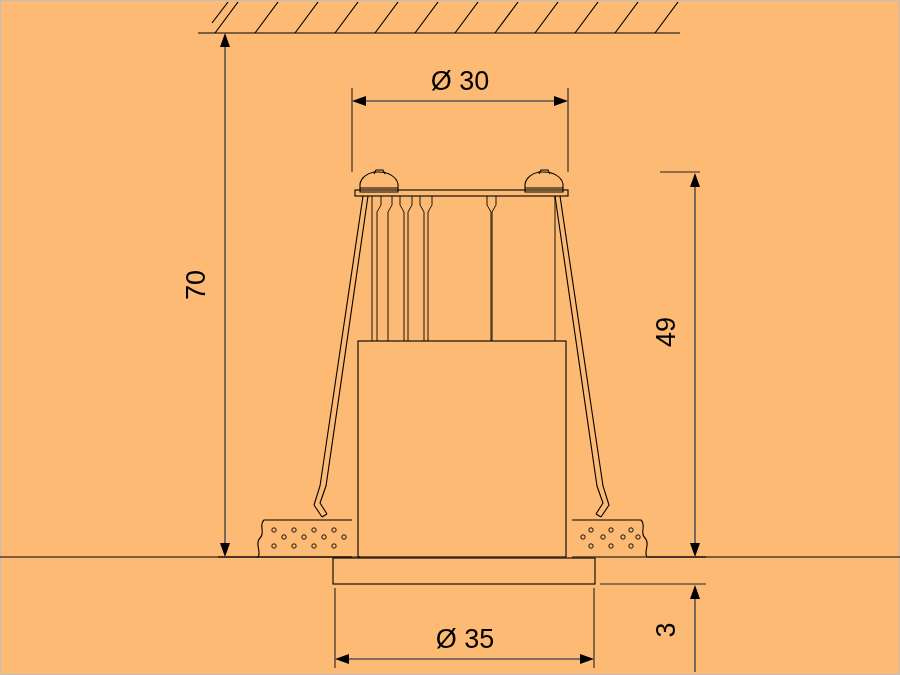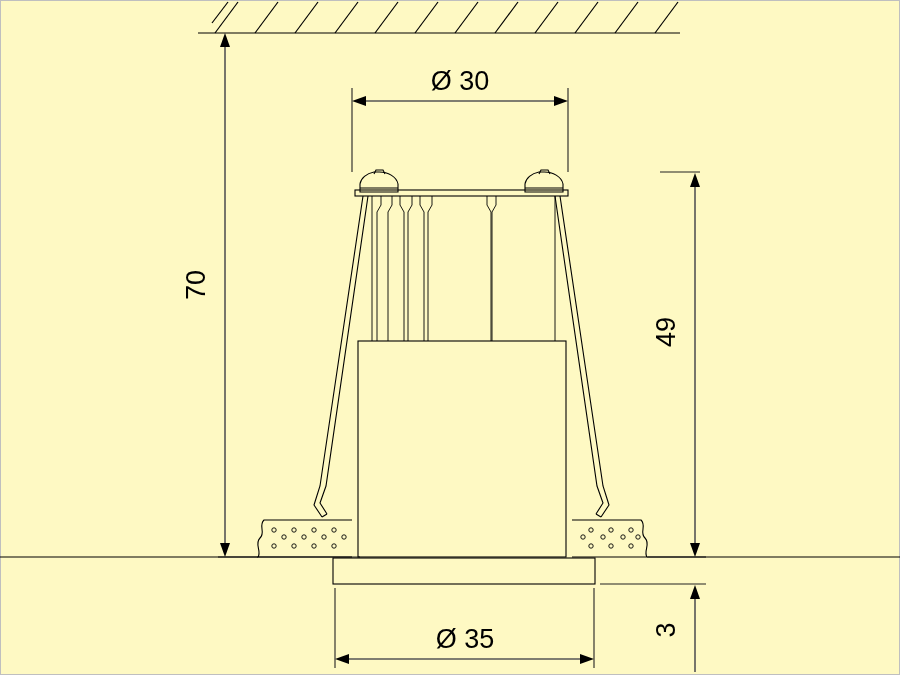--- a/index.html
+++ b/index.html
@@ -1,17 +1,17 @@
 <!DOCTYPE html>
 <html><head>
 <meta charset="utf-8">
 <style>
   html,body{margin:0;padding:0;background:#ffffff;}
   body{width:900px;height:675px;overflow:hidden;font-family:"Liberation Sans",sans-serif;}
-  #stage{position:relative;width:900px;height:675px;background:#fef9c3;}
+  #stage{position:relative;width:900px;height:675px;background:#fdba74;}
   svg#drawing{position:absolute;top:0;left:0;width:900px;height:675px;display:block;}
   .dimtext{font-family:"Liberation Sans",sans-serif;font-size:27px;fill:#000000;}
   .dimtext-v{font-family:"Liberation Sans",sans-serif;font-size:27px;fill:#000000;}
   .obj{fill:none;stroke:#000000;stroke-width:1.1;}
   .objthin{fill:none;stroke:#000000;stroke-width:0.9;}
   .dimline{stroke:#555555;stroke-width:1.6;fill:none;}
   .extline{stroke:#222222;stroke-width:1.1;fill:none;}
   .hatch{stroke:#000000;stroke-width:1.2;fill:none;}
   .dot{fill:none;stroke:#000000;stroke-width:0.9;}
   .frame{fill:none;stroke:#bfbfbf;stroke-width:1;}

